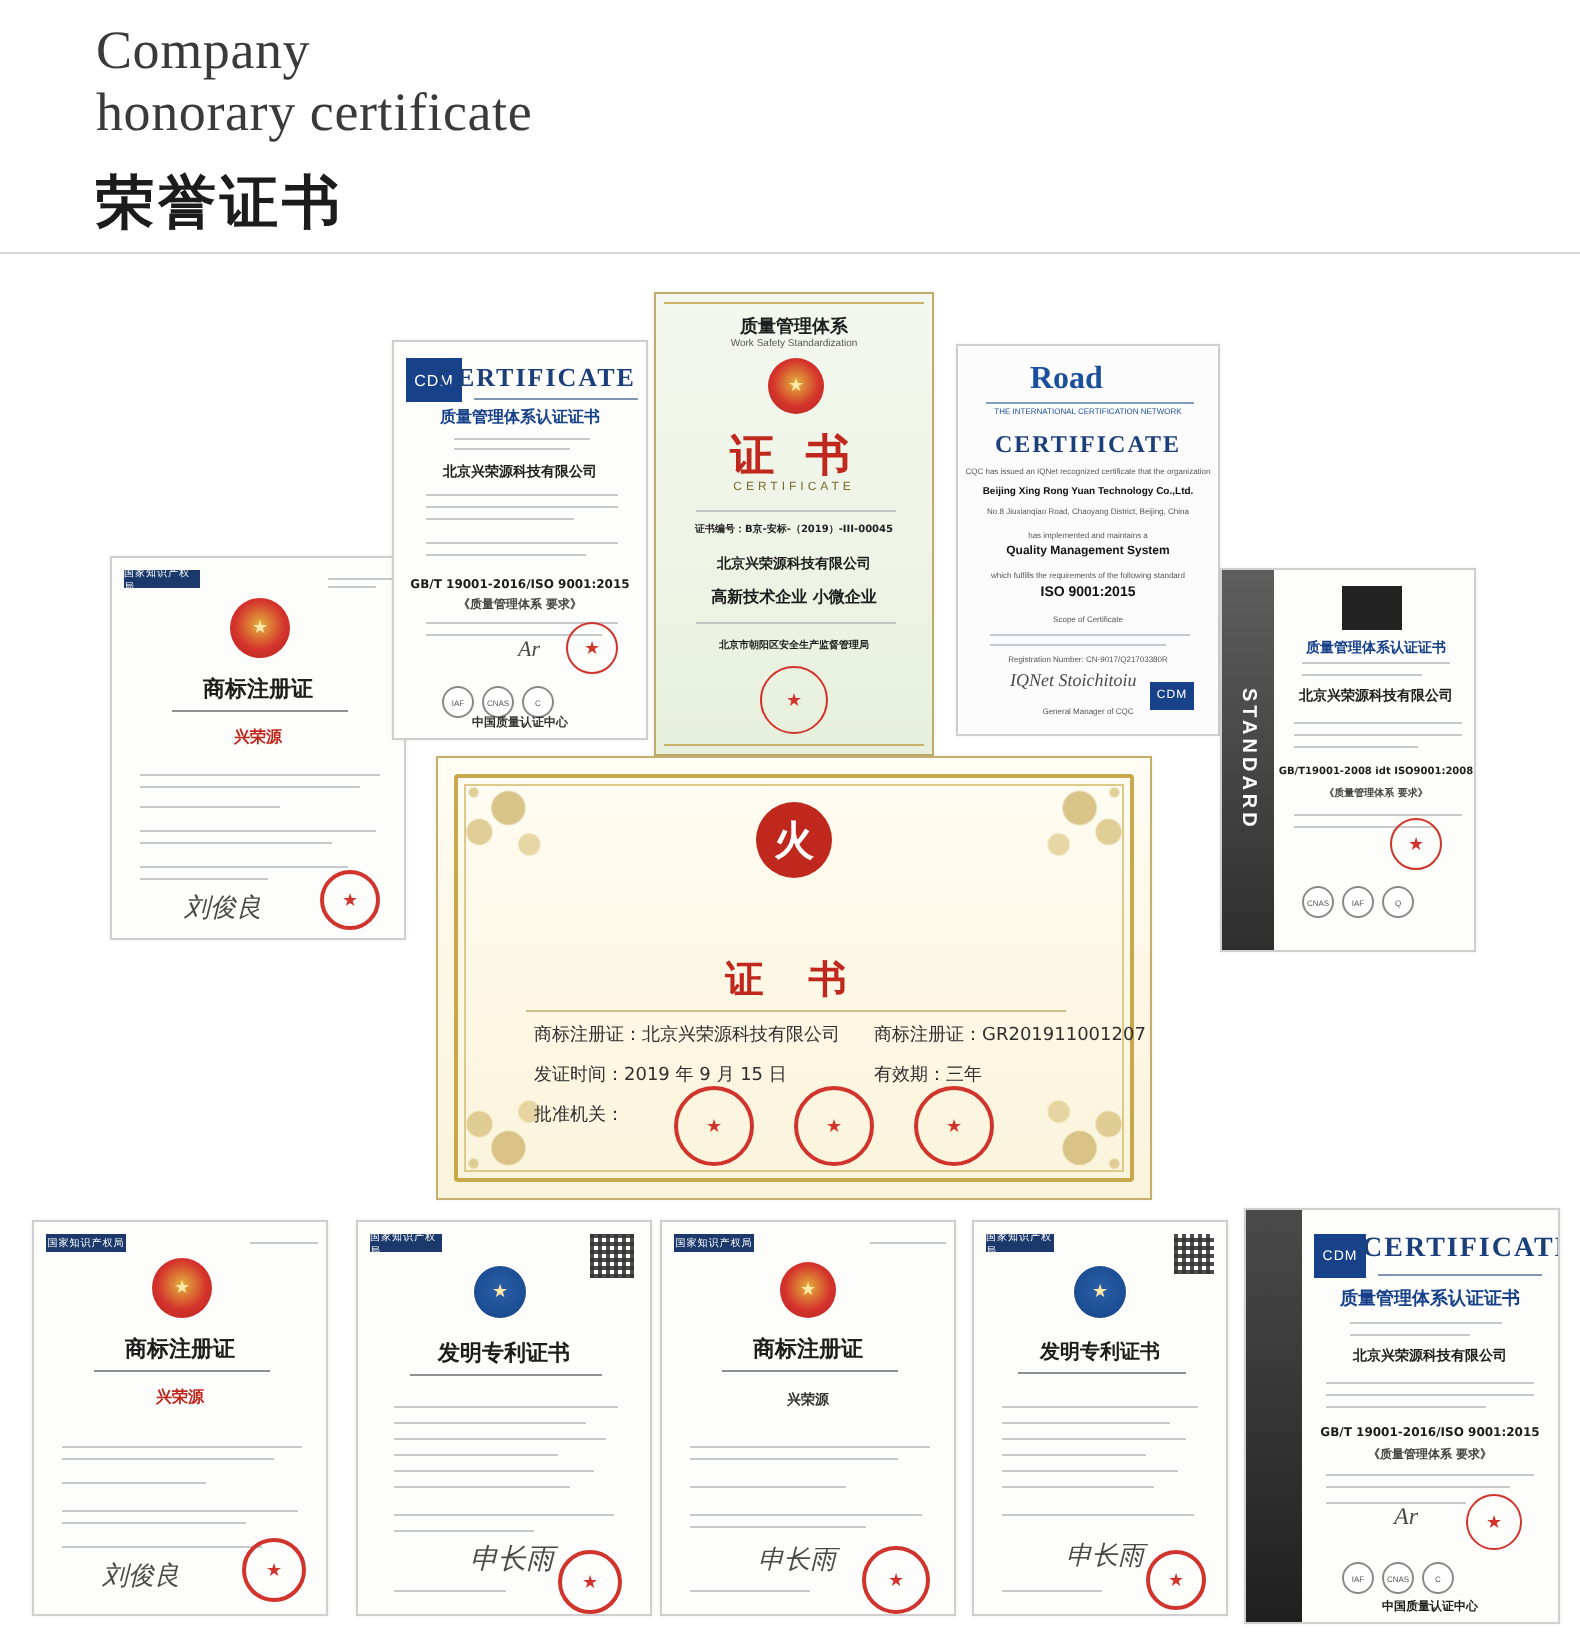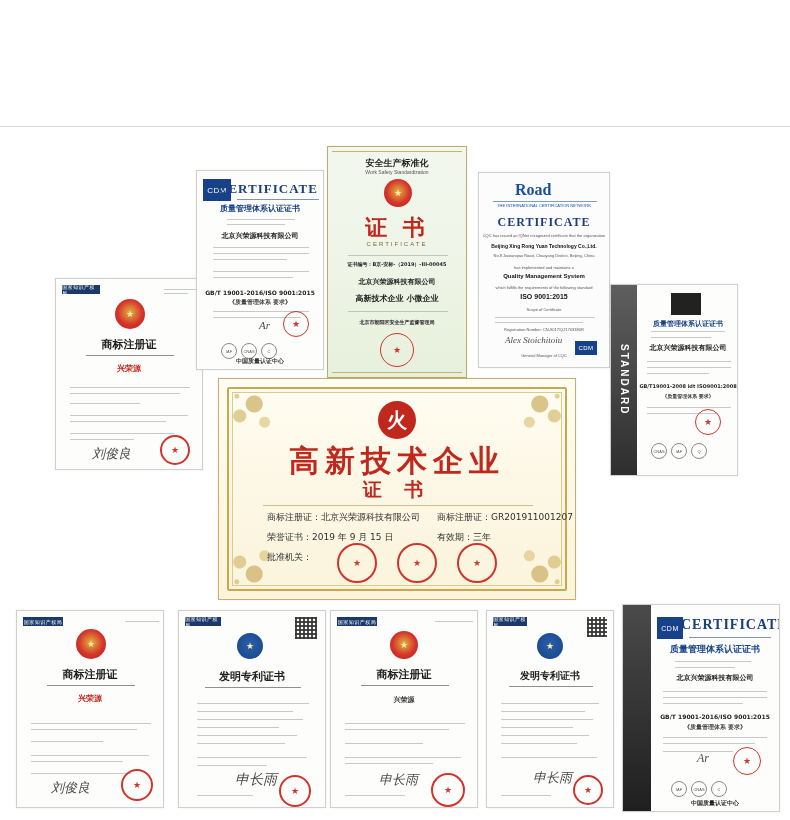--- a/index.html
+++ b/index.html
@@ -170,20 +170,27 @@
     width:16px; height:16px; border-radius:50%;
     border:1px solid #8a8a8a; background:#fff;
     font-size:4px; color:#555; display:flex; align-items:center; justify-content:center;
   }
 </style>
 </head>
 <body>
 
 <div class="page">
 
+  <div class="header">
+    <div class="title-en">
+      <div>Company</div>
+      <div>honorary certificate</div>
+    </div>
+    <div class="title-cn">荣誉证书</div>
+  </div>
   <div class="divider"></div>
 
   <div class="cert" style="left:55px; top:278px; width:148px; height:192px;">
     <div class="inner">
       <div class="logo-sq" style="left:6px; top:6px; width:38px; height:9px; font-size:5px;">国家知识产权局</div>
       <div class="ln" style="left:108px; top:10px; width:34px;"></div>
       <div class="ln" style="left:108px; top:14px; width:24px;"></div>
       <div class="emblem" style="left:59px; top:20px; width:30px; height:30px;"></div>
       <div class="cn-head" style="top:58px; font-size:11px;">商标注册证</div>
       <div class="ln d" style="left:30px; top:76px; width:88px;"></div>
@@ -225,21 +232,21 @@
         <div class="badge">CNAS</div>
         <div class="badge">C</div>
       </div>
       <div class="cn-head" style="top:186px; font-size:6px; color:#333;">中国质量认证中心</div>
     </div>
   </div>
 
   <div class="cert safety" style="left:327px; top:146px; width:140px; height:232px;">
     <div class="inner">
       <div class="goldbar" style="top:4px;"></div>
-      <div class="cn-head" style="top:10px; font-size:9px; color:#1f1f1f;">安全生产标准化</div>
+      <div class="cn-head" style="top:10px; font-size:9px; color:#1f1f1f;">质量管理体系</div>
       <div class="cert-sub" style="top:22px; font-size:5px;">Work Safety Standardization</div>
       <div class="emblem" style="left:56px; top:32px; width:28px; height:28px;"></div>
       <div class="red-title" style="top:66px; font-size:22px; letter-spacing:4px;">证 书</div>
       <div class="cert-sub" style="top:94px; font-size:6px; color:#7a6a2e; letter-spacing:2px;">CERTIFICATE</div>
       <div class="ln" style="left:20px; top:108px; width:100px;"></div>
       <div class="cn-head" style="top:114px; font-size:5px;">证书编号：B京-安标-（2019）-III-00045</div>
       <div class="cn-head" style="top:130px; font-size:7px;">北京兴荣源科技有限公司</div>
       <div class="cn-head" style="top:146px; font-size:8px;">高新技术企业  小微企业</div>
       <div class="ln" style="left:20px; top:164px; width:100px;"></div>
       <div class="cn-head" style="top:172px; font-size:5px;">北京市朝阳区安全生产监督管理局</div>
@@ -258,21 +265,21 @@
       <div class="cert-sub" style="top:70px; font-size:5px; color:#111; font-weight:bold;">Beijing Xing Rong Yuan Technology Co.,Ltd.</div>
       <div class="cert-sub" style="top:80px; font-size:4px;">No.8 Jiuxianqiao Road, Chaoyang District, Beijing, China</div>
       <div class="cert-sub" style="top:92px; font-size:4px;">has implemented and maintains a</div>
       <div class="cert-sub" style="top:100px; font-size:6px; color:#111; font-weight:bold;">Quality Management System</div>
       <div class="cert-sub" style="top:112px; font-size:4px;">which fulfills the requirements of the following standard</div>
       <div class="cert-sub" style="top:120px; font-size:7px; color:#111; font-weight:bold;">ISO 9001:2015</div>
       <div class="cert-sub" style="top:134px; font-size:4px;">Scope of Certificate</div>
       <div class="ln" style="left:16px; top:144px; width:100px;"></div>
       <div class="ln" style="left:16px; top:149px; width:88px;"></div>
       <div class="cert-sub" style="top:154px; font-size:4px;">Registration Number: CN-9017/Q21703380R</div>
-      <div class="sign" style="left:26px; top:162px; font-size:9px;">Alex Stoichitoiu</div>
+      <div class="sign" style="left:26px; top:162px; font-size:9px;">IQNet Stoichitoiu</div>
       <div class="cert-sub" style="top:180px; font-size:4px;">General Manager of CQC</div>
       <div class="logo-sq" style="left:96px; top:168px; width:22px; height:14px; font-size:6px; background:#17428a;">CDM</div>
     </div>
   </div>
 
   <div class="cert" style="left:610px; top:284px; width:128px; height:192px;">
     <div class="inner">
       <div class="vstrip">STANDARD</div>
       <div class="blk" style="left:60px; top:8px; width:30px; height:22px; background:#222;"></div>
       <div class="cn-head" style="top:34px; left:26px; width:102px; font-size:7px; color:#17428a;">质量管理体系认证证书</div>
@@ -298,33 +305,32 @@
   <div class="cert hitech" style="left:218px; top:378px; width:358px; height:222px;">
     <div class="inner">
       <div class="frame"></div>
       <div class="frame2"></div>
       <div class="corner" style="left:12px; top:12px;"></div>
       <div class="corner" style="right:12px; top:12px; transform:scaleX(-1);"></div>
       <div class="corner" style="left:12px; bottom:12px; transform:scaleY(-1);"></div>
       <div class="corner" style="right:12px; bottom:12px; transform:scale(-1,-1);"></div>
 
       <div class="ht-logo" style="top:22px;">火</div>
-      <div class="ht-main" style="top:62px;">高新技术企业</div>
       <div class="ht-sub" style="top:98px;">证 书</div>
 
       <div class="ht-rule" style="left:44px; top:126px; width:270px;"></div>
 
       <div class="ht-field" style="left:48px; top:132px;">
         <span>商标注册证：</span><span>北京兴荣源科技有限公司</span>
       </div>
       <div class="ht-field" style="left:218px; top:132px;">
         <span>商标注册证：</span><span>GR201911001207</span>
       </div>
       <div class="ht-field" style="left:48px; top:152px;">
-        <span>荣誉证书：</span><span>2019 年 9 月 15 日</span>
+        <span>发证时间：</span><span>2019 年 9 月 15 日</span>
       </div>
       <div class="ht-field" style="left:218px; top:152px;">
         <span>有效期：</span><span>三年</span>
       </div>
       <div class="ht-field" style="left:48px; top:172px;">
         <span>批准机关：</span>
       </div>
 
       <div class="seal" style="left:118px; top:164px; width:40px; height:40px; font-size:5px;"></div>
       <div class="seal" style="left:178px; top:164px; width:40px; height:40px; font-size:5px;"></div>

